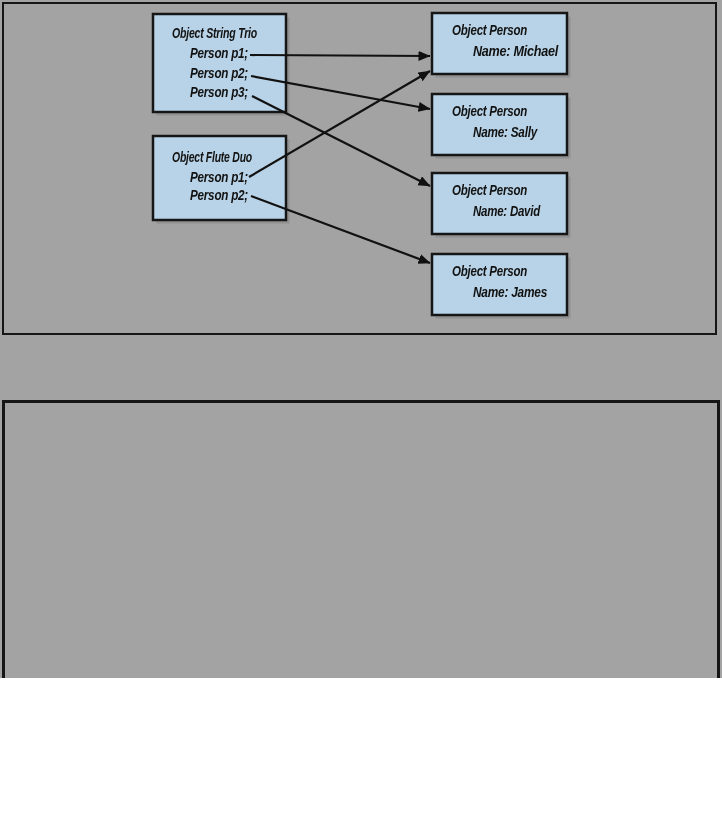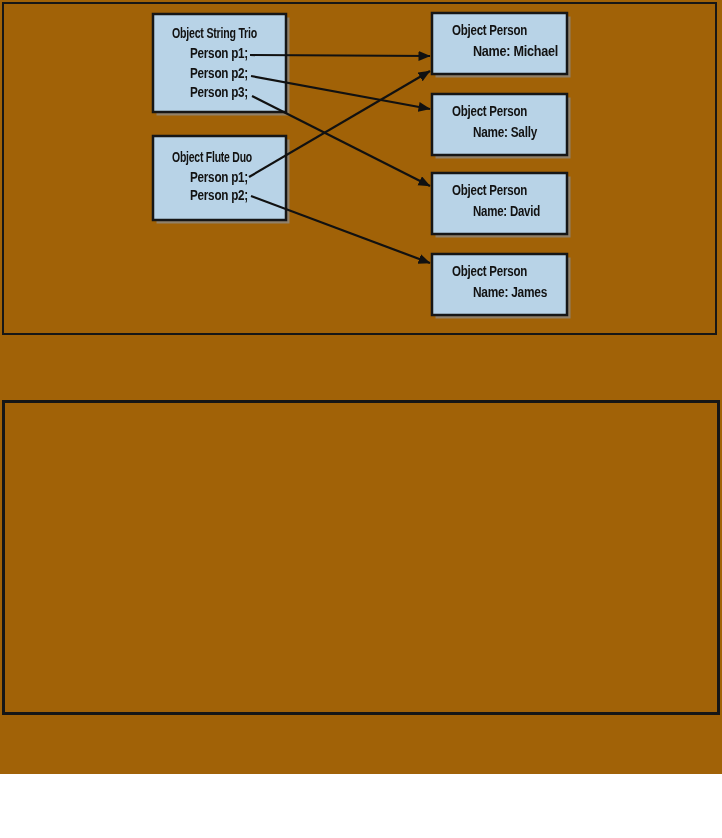--- a/index.html
+++ b/index.html
@@ -4,23 +4,24 @@
 <style>
   html, body {
     margin: 0;
     padding: 0;
     background: #ffffff;
     font-family: "Liberation Sans", sans-serif;
   }
   #page {
     position: relative;
     width: 722px;
-    height: 774px;
-    background: #a16207;
+    height: 678px;
+    background: #a3a3a3;
     overflow: hidden;
+    font-style: italic;
   }
   .frame {
     position: absolute;
     box-sizing: border-box;
     background: transparent;
   }
   .frame-top {
     left: 2px; top: 2px;
     width: 715px; height: 333px;
     border: 2px solid #161616;

